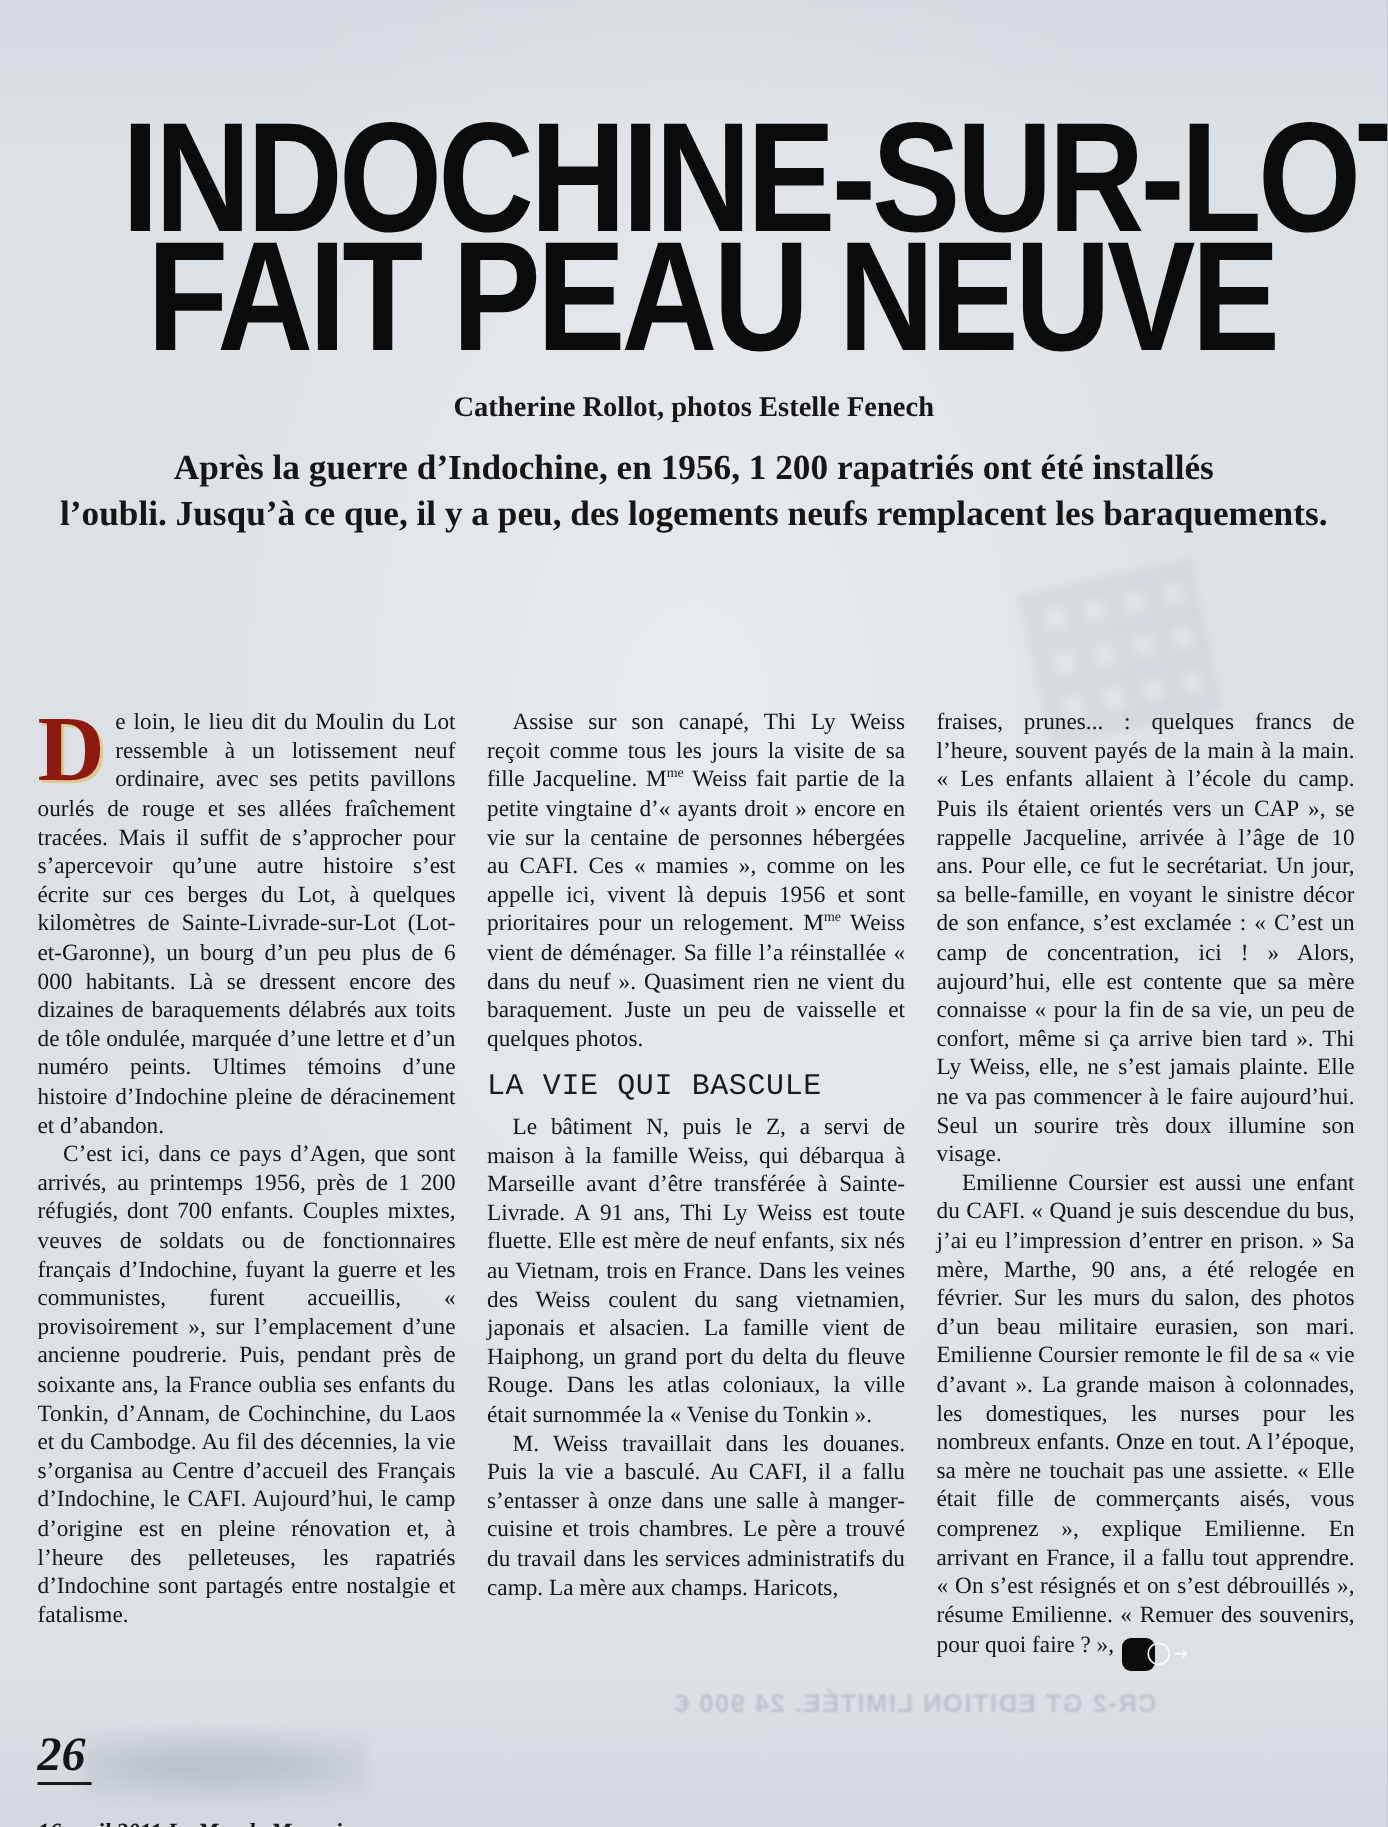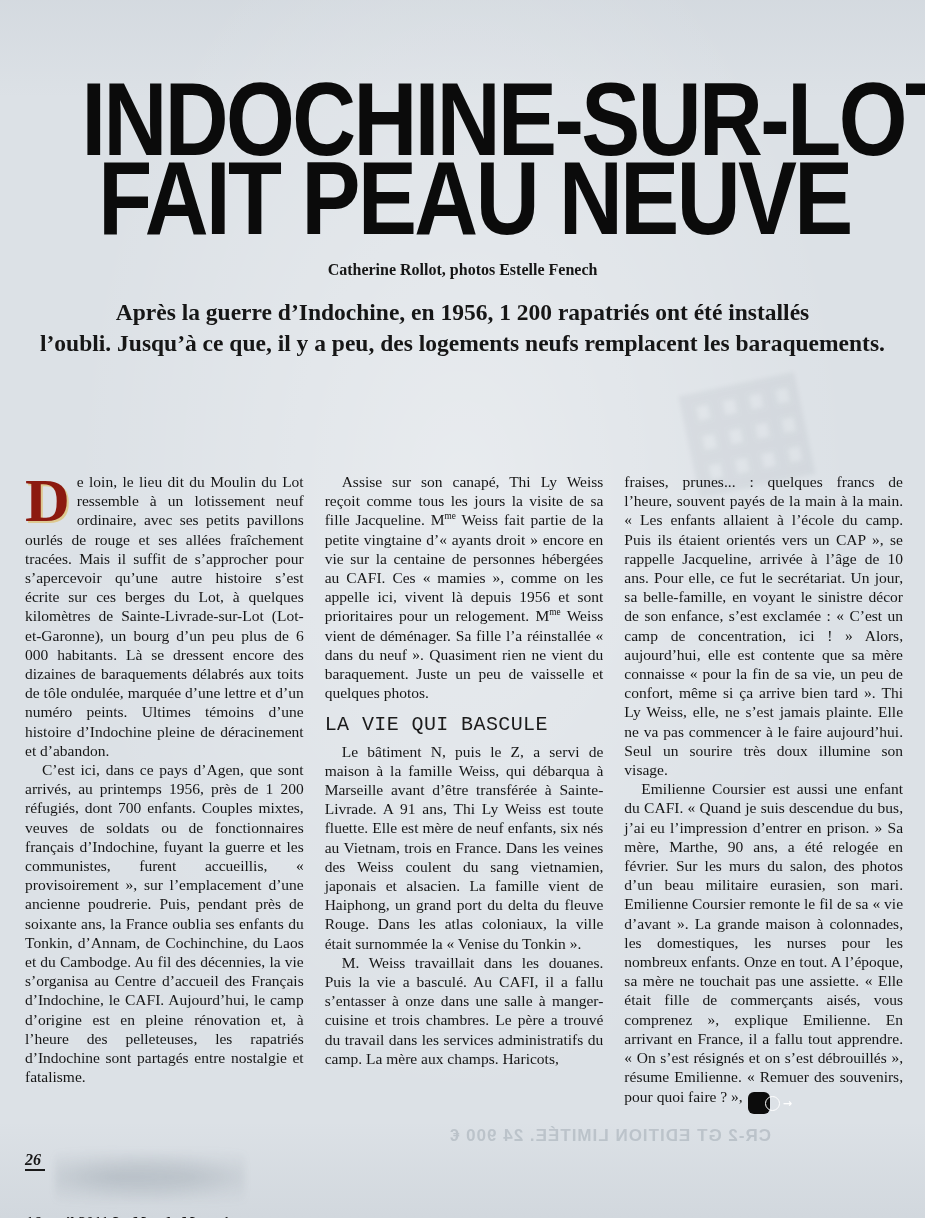--- a/index.html
+++ b/index.html
@@ -20,21 +20,21 @@
     position:absolute; top:15px; left:50%; transform:translateX(-50%);
     background:var(--banner-bg); color:#f4f4f0;
     font-family:"Liberation Sans", sans-serif; font-weight:700;
     font-size:16px; letter-spacing:7px; padding:9px 24px 8px 30px;
   }
   .headline{position:absolute; top:80px; left:12px; width:100%; text-align:center;
     font-family:"Liberation Sans", sans-serif; font-weight:700; color:#0b0b0b;}
   .headline .line{display:block; font-size:104px; line-height:79px; letter-spacing:-3px;
     transform:scaleX(0.85); transform-origin:center; white-space:nowrap;}
   .byline{position:absolute; top:261px; left:0; width:100%; text-align:center;
-    font-weight:700; font-size:16px;}
+    font-weight:700; font-size:19px;}
   .standfirst{position:absolute; top:297px; left:50%; transform:translateX(-50%);
     width:880px; text-align:center; font-weight:700; font-size:23.5px; line-height:30.5px;}
   .standfirst .sf-line{display:block;}
   
   .ghost-block{
     position:absolute; left:688px; top:383px; width:118px; height:104px;
     background:repeating-linear-gradient(90deg,#5c6873 0 15px, transparent 15px 27px),
                repeating-linear-gradient(0deg,#5c6873 0 16px, transparent 16px 30px);
     opacity:.07; filter:blur(2px); transform:rotate(-12deg); z-index:0;
   }
@@ -75,21 +75,21 @@
     vertical-align:-5px; margin-left:5px; text-align:center; position:relative;
   }
   .arrow-box .circle{
     display:inline-block; width:15px; height:15px; border:1.6px solid #fff; border-radius:50%;
     margin-top:2px; color:#fff; font-family:"DejaVu Sans", sans-serif; font-weight:700;
     font-size:11px; line-height:14px;
   }
   
   .folio{
     position:absolute; left:25px; top:1151px; font-weight:700; font-style:italic;
-    font-size:16px; border-bottom:2.5px solid #1a1a1a; padding:0 4px 0 0; z-index:2;
+    font-size:32px; border-bottom:2.5px solid #1a1a1a; padding:0 4px 0 0; z-index:2;
   }
   .edition{
     position:absolute; left:25px; top:1185px; font-weight:700; font-style:italic;
     font-size:15.5px; z-index:2;margin-top:28px;
   }
 </style>
 </head>
 <body>
 
 <div class="page">

